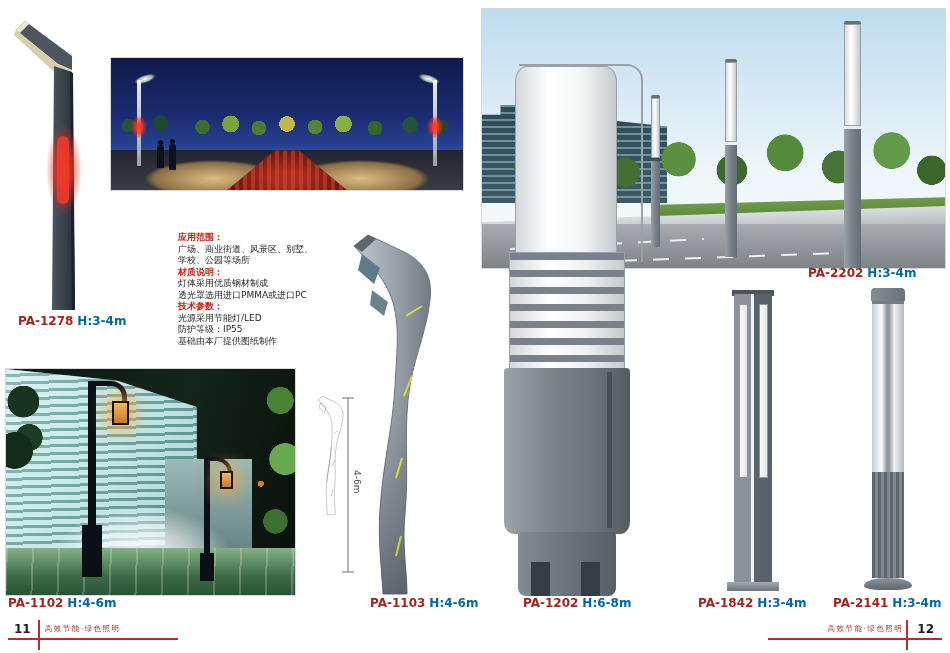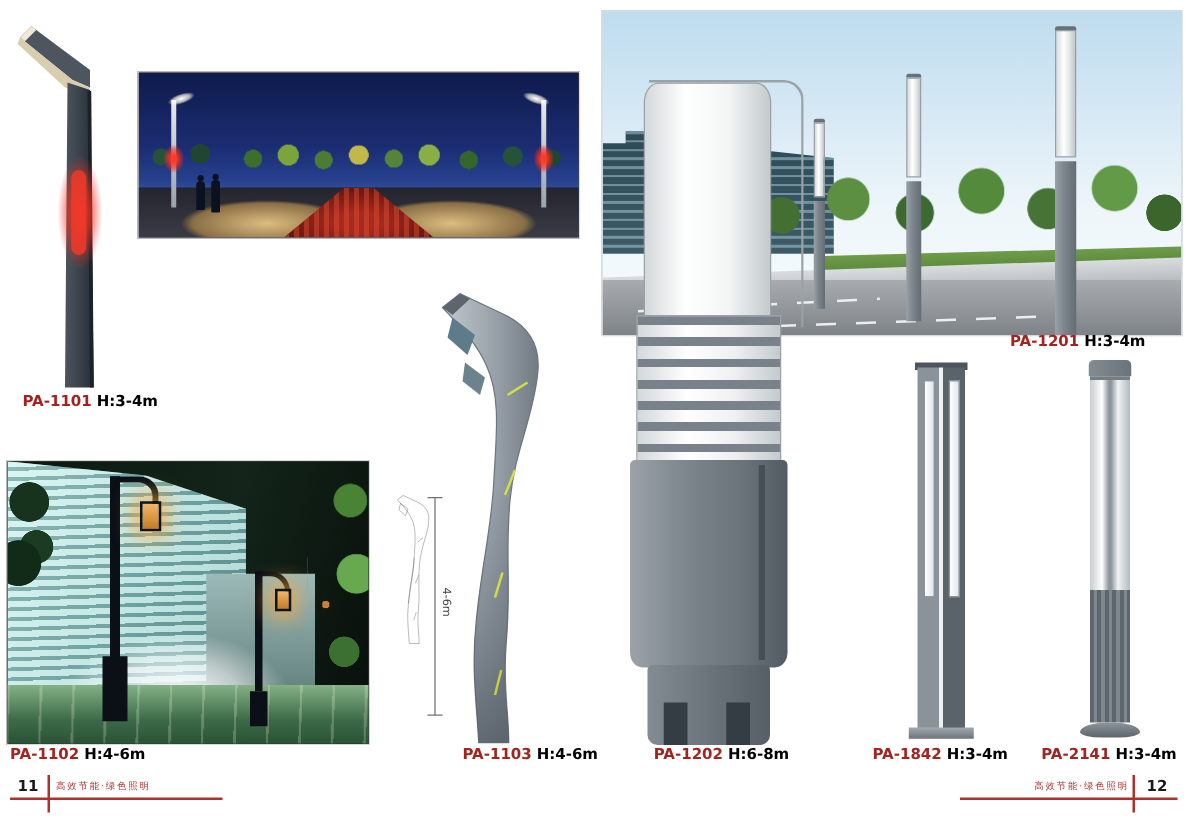--- a/index.html
+++ b/index.html
@@ -2,21 +2,21 @@
 <html><head>
 <meta charset="utf-8">
 <style>
   html,body{margin:0;padding:0;}
   body{width:950px;height:653px;position:relative;background:#ffffff;
        font-family:"DejaVu Sans","Liberation Sans",sans-serif;overflow:hidden;}
   .abs{position:absolute;}
   .photo{overflow:hidden;border:1px solid #d8d8d8;background:#222;}
   .label{font-size:12px;font-weight:bold;white-space:nowrap;}
   .pid{color:#a3241e;}
-  .ph{color:#000000;margin-left:4px;}
+  .ph{color:#0369a1;margin-left:4px;}
 
   
   .specs{width:170px;font-size:9px;line-height:11.5px;color:#262626;}
   .specs .sec-title{color:#c22318;font-weight:bold;}
 
   
   .plaza-sky{position:absolute;inset:0;background:linear-gradient(180deg,#0f1b4c 0%,#1b2c72 45%,#27418f 66%,#33519c 72%,#2c4a94 74%);}
   .plaza-trees{position:absolute;left:0;right:0;top:34%;height:38%;
     background:
      radial-gradient(circle 11px at 5% 45%, #27523a 60%, transparent 61%),
@@ -171,40 +171,52 @@
     </defs>
     <polygon points="4,12 13,3 60,38 60,52 46,46" fill="#4d555f"></polygon>
     <polygon points="4,12 46,46 60,52 58,58 40,52 2,17" fill="#d9cdaf"></polygon>
     <polygon points="4,12 13,3 17,6 8,15" fill="#efe8d2"></polygon>
     <polygon points="42,48 60,54 63,292 40,292" fill="url(#g1101)"></polygon>
     <polygon points="58,54 61,55 63,292 60,292" fill="#1b222a"></polygon>
     <ellipse cx="52" cy="152" rx="18" ry="46" fill="url(#redGlow)"></ellipse>
     <rect x="45" y="118" width="12" height="68" rx="6" fill="#ee3a2a" opacity=".85"></rect>
   </svg>
   <div class="label abs" style="left:18px;top:314px;">
-    <span class="pid">PA-1101</span><span class="ph">H:3-4m</span>
+    <span class="pid">PA-1278</span><span class="ph">H:3-4m</span>
   </div>
 
   <div class="abs photo" style="left:110px;top:57px;width:352px;height:132px;">
     <div class="plaza-sky"></div>
     <div class="plaza-trees"></div>
     <div class="plaza-ground"></div>
     <div class="plaza-bed"></div>
     <div class="plaza-pole" style="left:26px;">
       <span class="head"></span>
       <span class="rglow"></span>
     </div>
     <div class="plaza-pole" style="right:26px;transform:scaleX(-1);">
       <span class="head"></span>
       <span class="rglow"></span>
     </div>
     <div class="plaza-person" style="left:13%;bottom:17%;"></div>
     <div class="plaza-person" style="left:16.5%;bottom:15%;height:26px;"></div>
   </div>
 
+  <div class="abs specs" style="left:178px;top:232px;">
+    <div class="sec-title">应用范围：</div>
+    <div>广场、商业街道、风景区、别墅、</div>
+    <div>学校、公园等场所</div>
+    <div class="sec-title">材质说明：</div>
+    <div>灯体采用优质钢材制成</div>
+    <div>透光罩选用进口PMMA或进口PC</div>
+    <div class="sec-title">技术参数：</div>
+    <div>光源采用节能灯/LED</div>
+    <div>防护等级：IP55</div>
+    <div>基础由本厂提供图纸制作</div>
+  </div>
 
   <svg class="abs" style="left:300px;top:228px;" width="170" height="370" viewBox="0 0 170 370">
     <defs>
       <linearGradient id="g1103" x1="0" y1="0" x2="1" y2="0">
         <stop offset="0" stop-color="#c2c9ce"></stop>
           <stop offset=".55" stop-color="#98a1a9"></stop>
           <stop offset="1" stop-color="#727b84"></stop>
       </linearGradient>
       <linearGradient id="g1103v" x1="0" y1="0" x2="0" y2="1">
         <stop offset="0" stop-color="#5a636c" stop-opacity="0"></stop>
@@ -284,21 +296,21 @@
       <div class="panel" style="height:78px;"></div>
       <div class="shaft" style="height:112px;"></div>
     </div>
     <div class="slimpole" style="left:362px;top:12px;width:17px;height:248px;">
       <div class="cap"></div>
       <div class="panel" style="height:100px;"></div>
       <div class="shaft" style="height:140px;"></div>
     </div>
   </div>
   <div class="label abs" style="left:808px;top:266px;">
-    <span class="pid">PA-1201</span><span class="ph">H:3-4m</span>
+    <span class="pid">PA-2202</span><span class="ph">H:3-4m</span>
   </div>
 
   <div class="abs l1202" style="left:503px;top:62px;">
     <div class="frame"></div>
     <div class="topcyl"></div>
     <div class="rings"></div>
     <div class="body"></div>
     <div class="groove"></div>
     <div class="base"></div>
     <div class="slot" style="left:28px;"></div>

